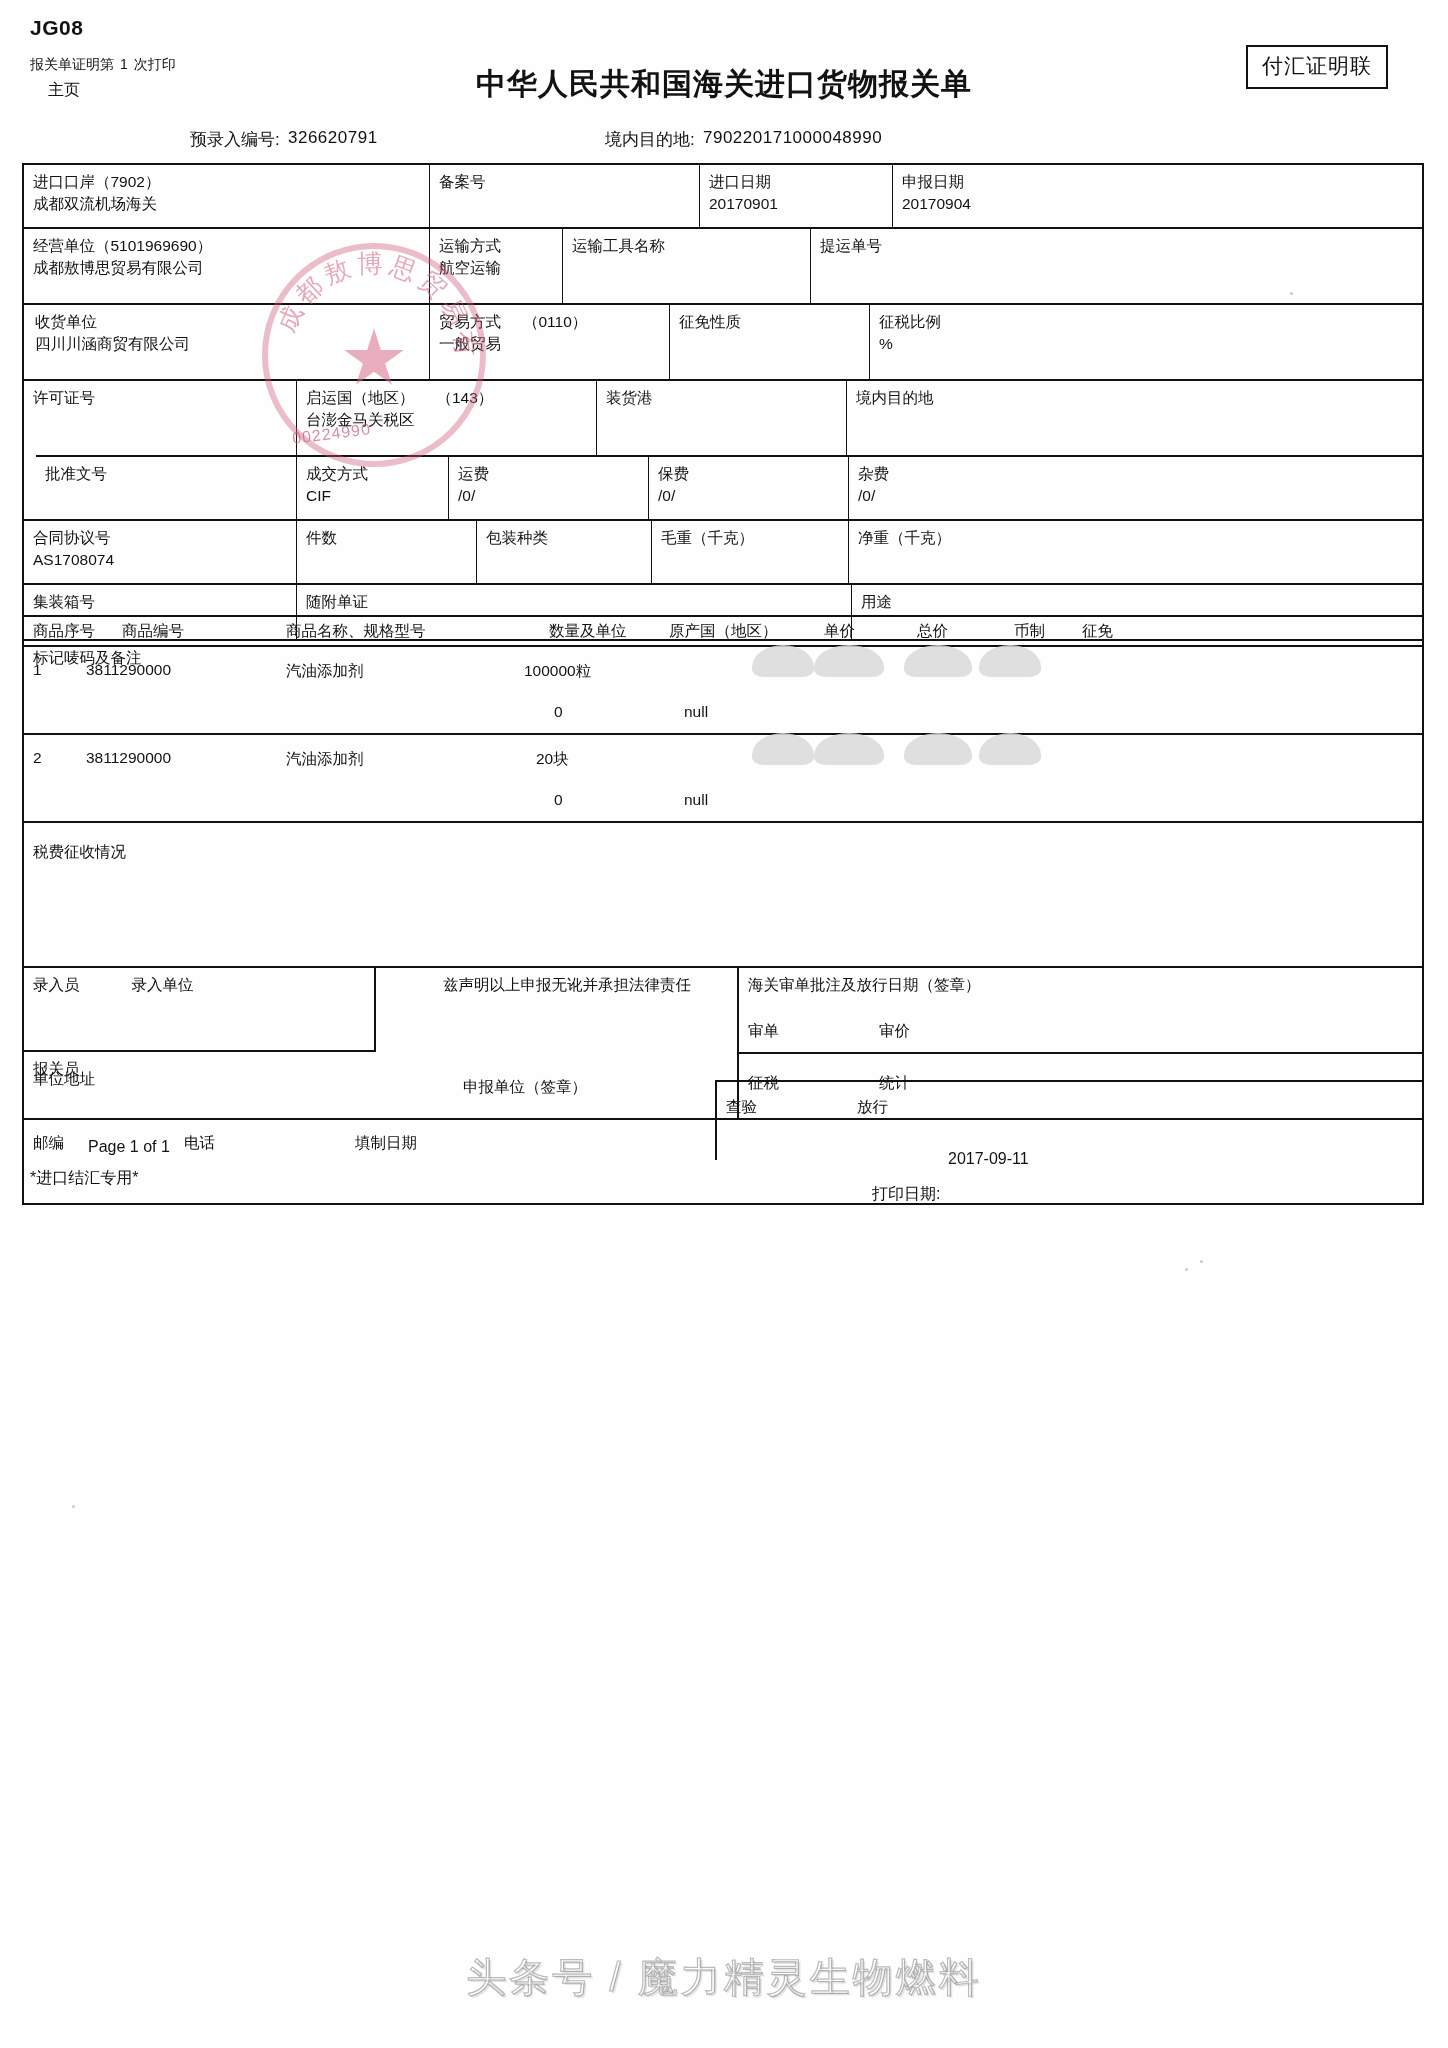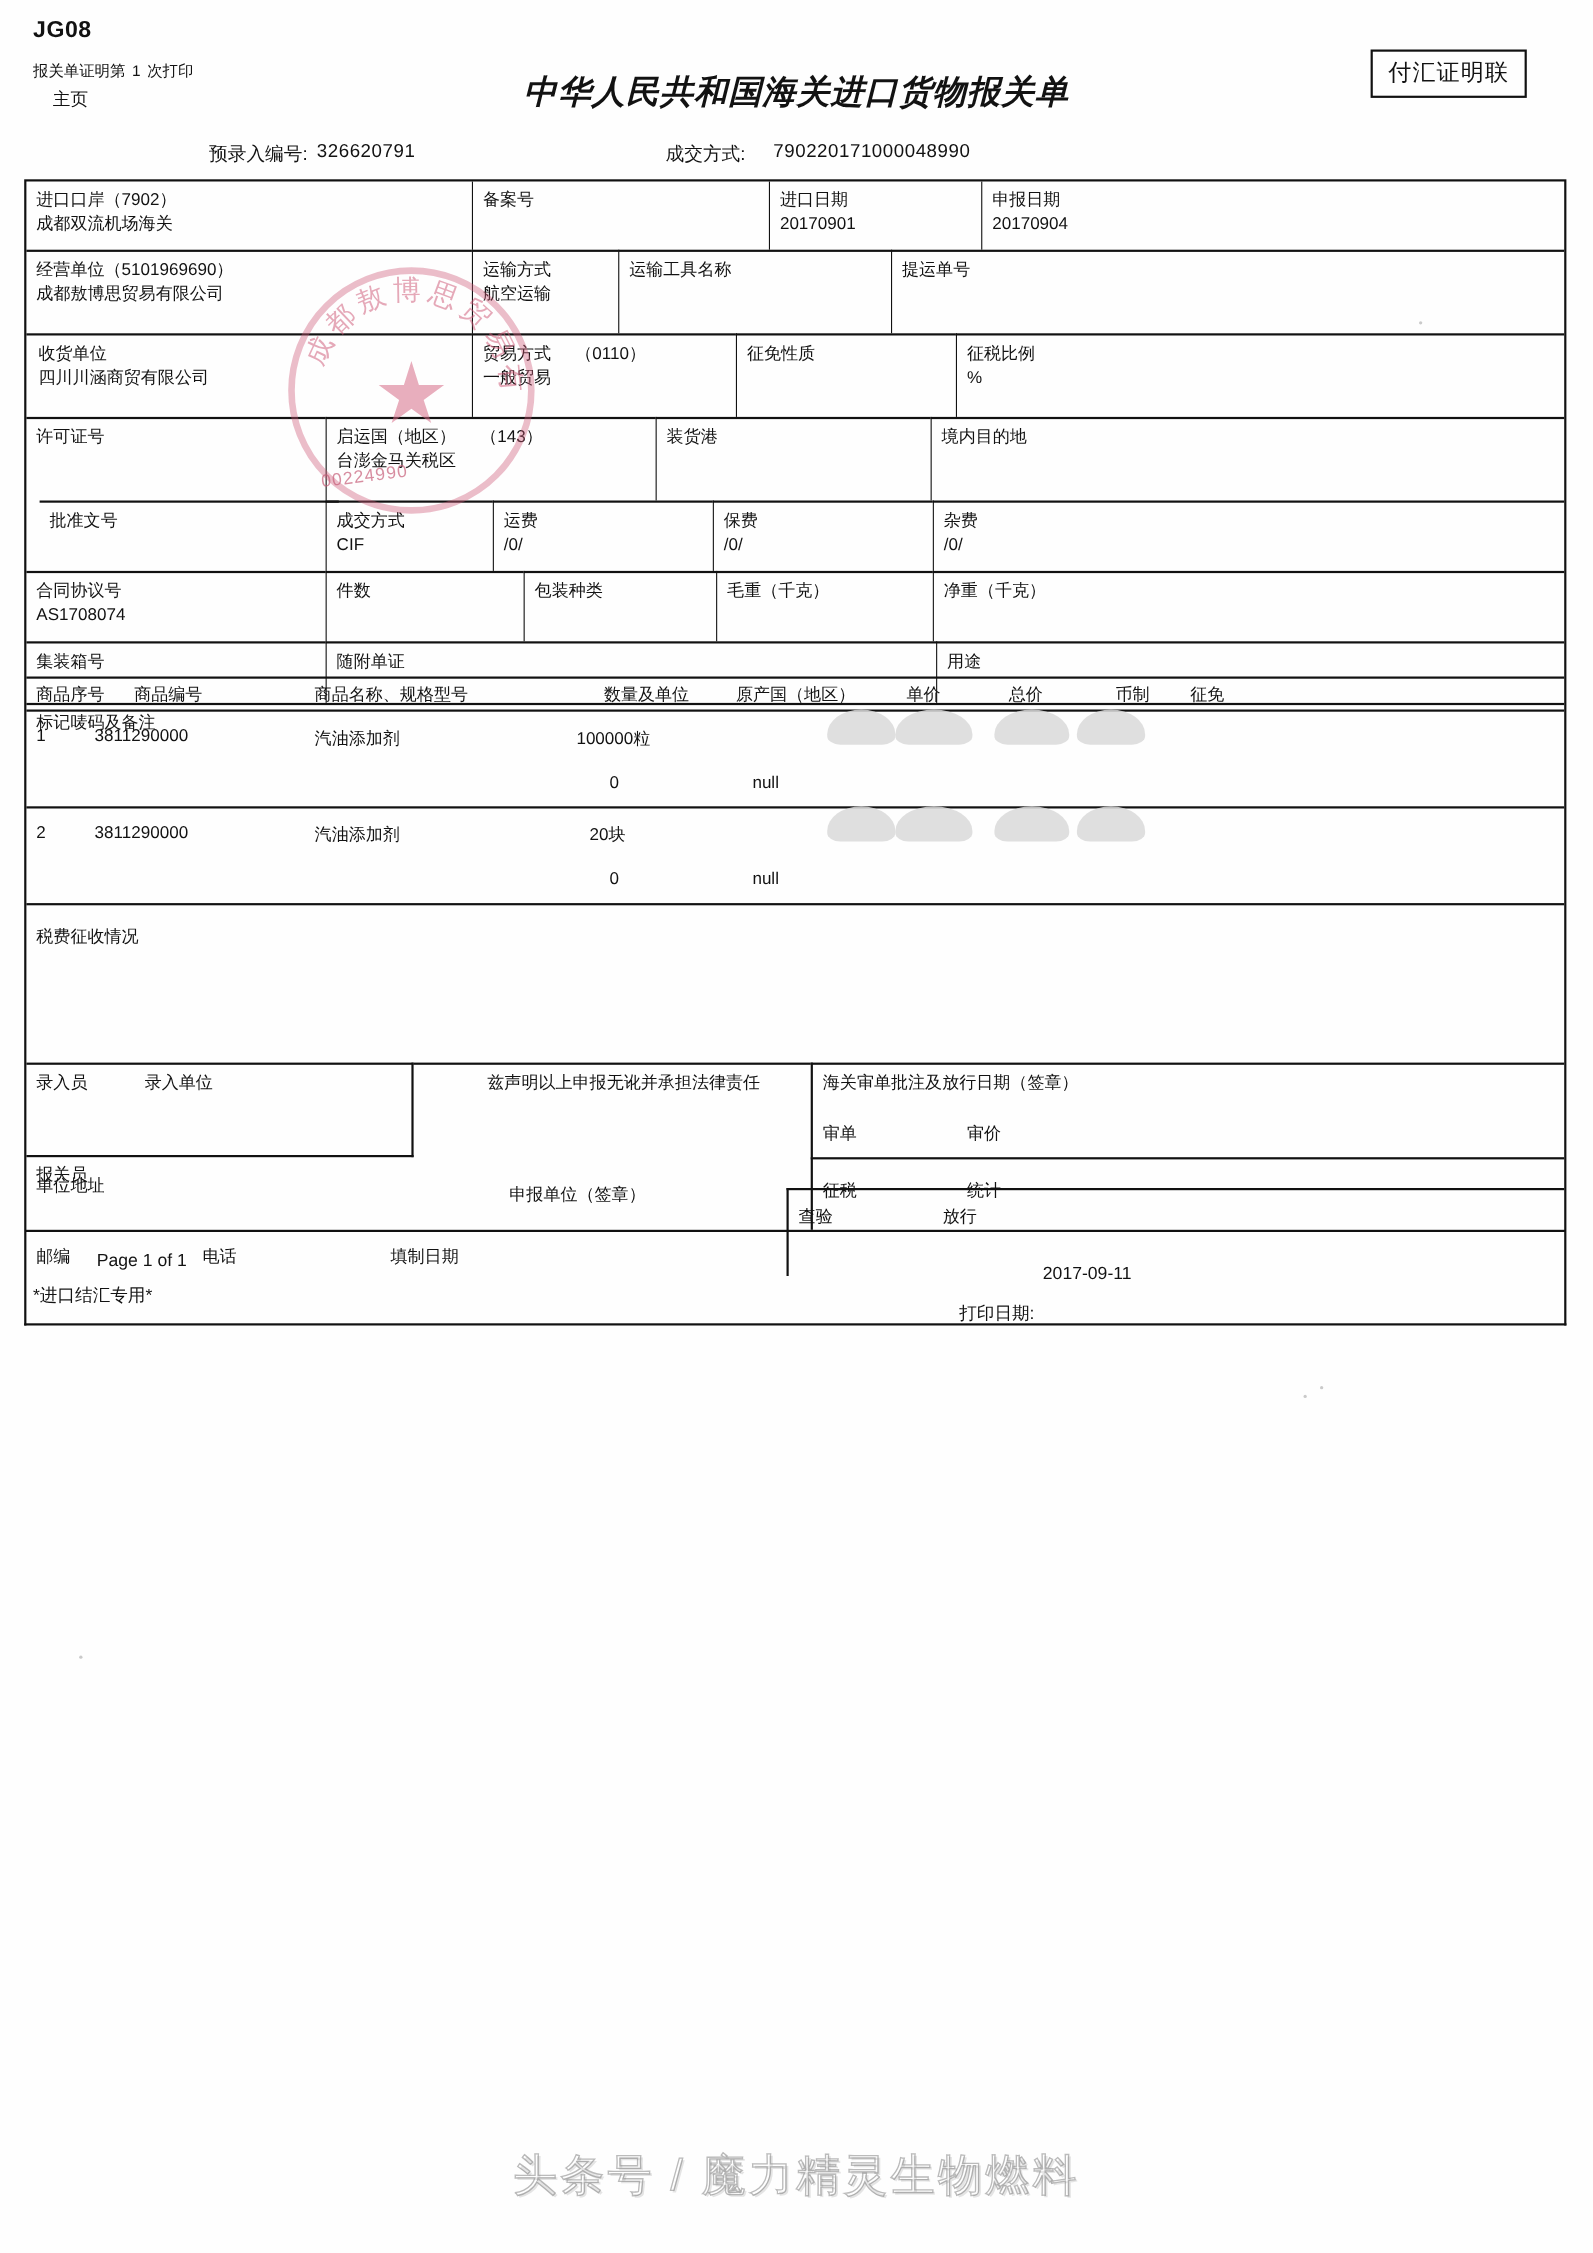--- a/index.html
+++ b/index.html
@@ -40,21 +40,20 @@
     left: 48px; top: 80px;
     font-size: 16px;
   }
   .doc-title {
     position: absolute;
     left: 0; right: 0; top: 64px;
     text-align: center;
     font-size: 30px;
     font-weight: bold;
     letter-spacing: 1px;
-    font-style: italic;
   }
   .copy-box {
     position: absolute;
     right: 60px; top: 45px;
     border: 2px solid #111;
     padding: 5px 14px 7px;
     font-size: 21px;
     letter-spacing: 1px;
   }
 
@@ -179,21 +178,21 @@
 
   <div class="main-page">主页</div>
 
   <div class="doc-title">中华人民共和国海关进口货物报关单</div>
 
   <div class="copy-box">付汇证明联</div>
 
   <div class="numline">
     <span class="lbl-pre">预录入编号:</span>
     <span class="val-pre">326620791</span>
-    <span class="lbl-cus">成交方式:</span>
+    <span class="lbl-cus">境内目的地:</span>
     <span class="val-cus">790220171000048990</span>
   </div>
 
   <div class="frame">
 
     <div class="cell" style="left:0;top:0;width:405px;height:62px;">
       <div class="lbl">进口口岸（7902）</div>
       <div class="val">成都双流机场海关</div>
     </div>
     <div class="cell bl" style="left:405px;top:0;width:270px;height:62px;">

